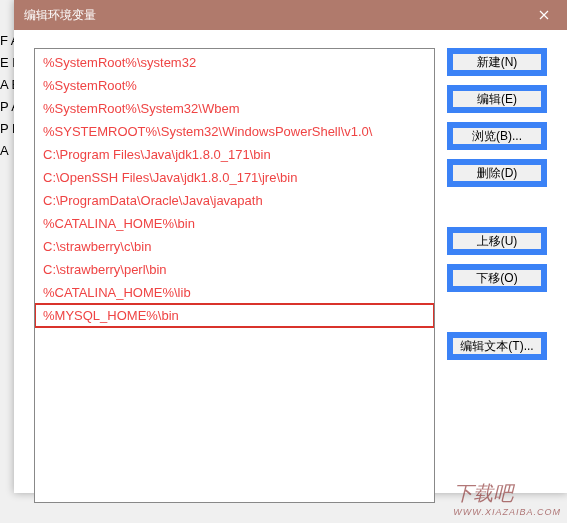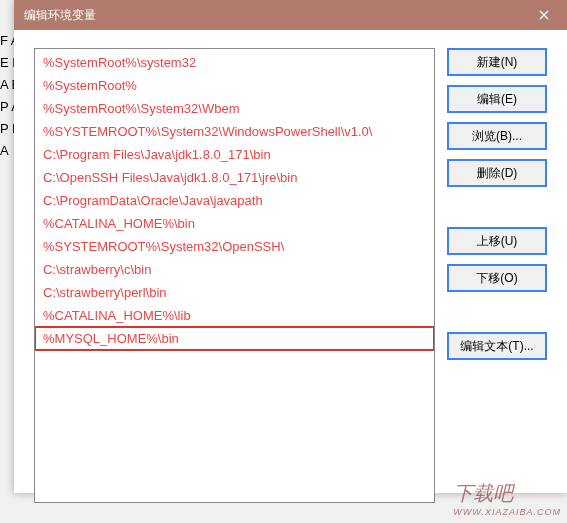--- a/index.html
+++ b/index.html
@@ -7,21 +7,21 @@
     .outer-hint { position: absolute; left: 0; top: 30px; color: #000000; font-size: 13px; width: 30px; overflow: hidden; line-height: 22px; }
     .window { position: absolute; left: 14px; top: 0; width: 553px; height: 493px; background: #fff; box-shadow: 0 0 8px rgba(0,0,0,0.3); }
     .titlebar { height: 30px; background: #b07a6c; color: #fff; display: flex; align-items: center; padding-left: 10px; font-size: 12px; }
     .titlebar-close { margin-left: auto; width: 46px; height: 30px; display: flex; align-items: center; justify-content: center; cursor: pointer; }
     .content { padding: 18px 20px; display: flex; gap: 12px; height: calc(100% - 30px); }
     .listbox { flex: 1; border: 1px solid #888; background: #fff; height: 455px; overflow: hidden; }
     .listbox-inner { padding: 2px 0; }
     .list-item { padding: 3px 8px; font-size: 13px; color: #ef4444; white-space: nowrap; cursor: default; line-height: 17px; }
     .list-item[data-highlighted="true"] { outline: 2px solid #d9332b; outline-offset: -1px; position: relative; }
     .btncol { width: 100px; display: flex; flex-direction: column; gap: 9px; }
-    .btn { height: 28px; border: 2px solid #3b82f6; background: #f0f0f0; font-size: 12px; cursor: pointer; font-family: inherit; }
+    .btn { height: 28px; border: 6px solid #3b82f6; background: #f0f0f0; font-size: 12px; cursor: pointer; font-family: inherit; }
     .gap { height: 22px; }
     .watermark { position: absolute; right: 6px; bottom: 6px; color: #7f1d1d; font-size: 20px; font-style: italic; font-family: Arial; opacity: .6; pointer-events: none; }
     .watermark small { display:block; font-size:9px; letter-spacing:1px; text-align:left; }
   </style>
 </head>
 <body>
 
 <div class="outer-hint">F
 A
 E
@@ -47,21 +47,20 @@
     <div class="listbox">
       <div class="listbox-inner">
           <div class="list-item">%SystemRoot%\system32</div>
           <div class="list-item">%SystemRoot%</div>
           <div class="list-item">%SystemRoot%\System32\Wbem</div>
           <div class="list-item">%SYSTEMROOT%\System32\WindowsPowerShell\v1.0\</div>
           <div class="list-item">C:\Program Files\Java\jdk1.8.0_171\bin</div>
           <div class="list-item">C:\OpenSSH Files\Java\jdk1.8.0_171\jre\bin</div>
           <div class="list-item">C:\ProgramData\Oracle\Java\javapath</div>
           <div class="list-item">%CATALINA_HOME%\bin</div>
-          <div class="list-item">%SYSTEMROOT%\System32\OpenSSH\</div>
           <div class="list-item">C:\strawberry\c\bin</div>
           <div class="list-item">C:\strawberry\perl\bin</div>
           <div class="list-item">%CATALINA_HOME%\lib</div>
           <div class="list-item" data-highlighted="true">%MYSQL_HOME%\bin</div>
         </div>
     </div>
     <div class="btncol">
       <button class="btn">新建(N)</button>
       <button class="btn">编辑(E)</button>
       <button class="btn">浏览(B)...</button>

